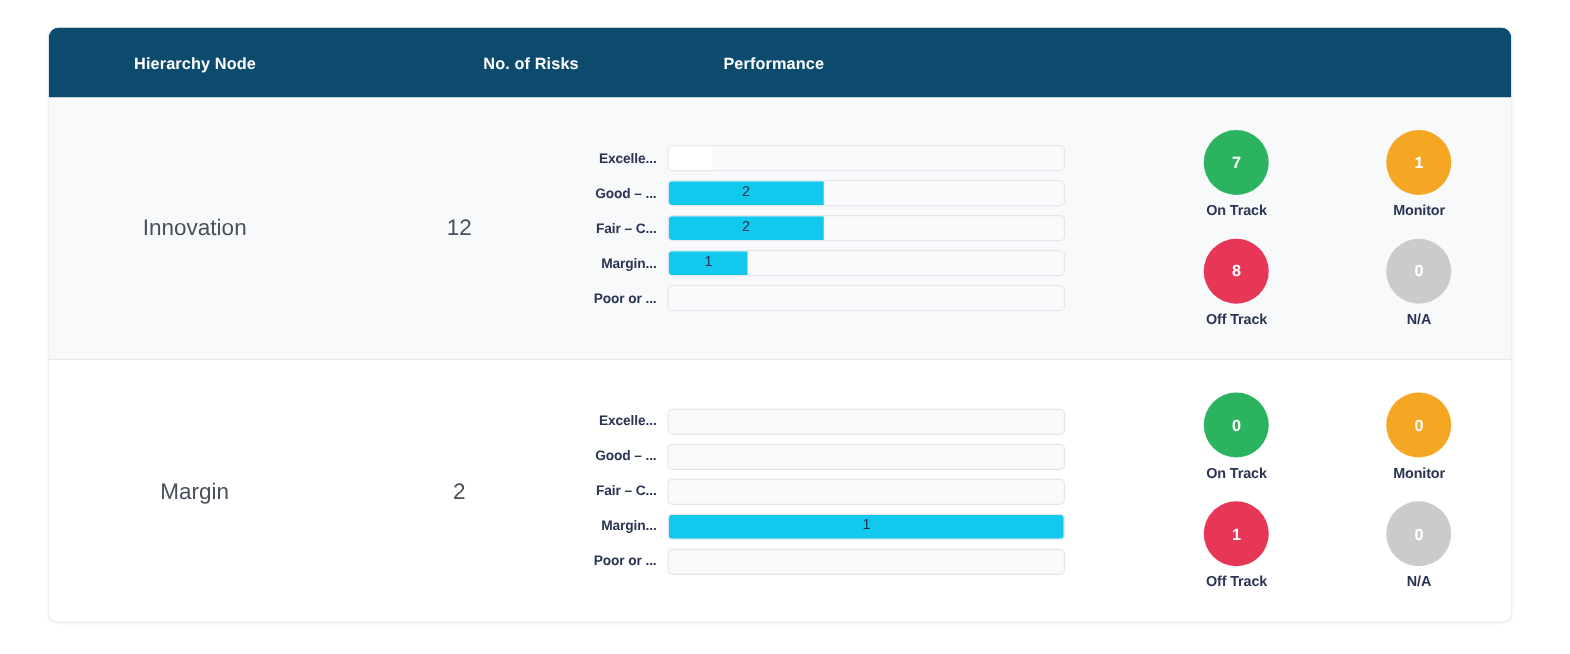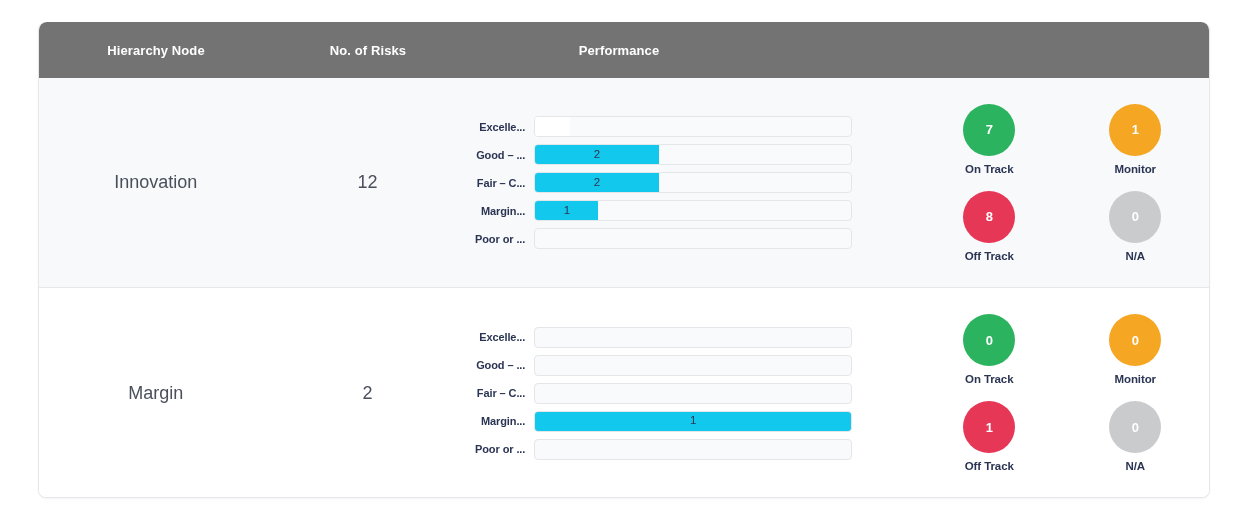--- a/index.html
+++ b/index.html
@@ -46,21 +46,21 @@
   }
   .th {
     color: #ffffff;
     font-size: 13px;
     font-weight: bold;
     letter-spacing: 0.1px;
     text-align: center;
     user-select: none;
   }
   .col-node        { width: 234px; }
-  .col-risks       { width: 190px; }
+  .col-risks       { width: 190px; text-align: right; }
   .col-controls    { width: 436px; }
   .col-performance { width: 312px; }
 
   
   .row {
     display: flex;
     align-items: center;
     height: 210px;
     border-bottom: 1px solid #e6e8ec;
   }
@@ -166,21 +166,21 @@
     white-space: nowrap;
     letter-spacing: -0.1px;
   }
 </style>
 </head>
 <body>
 
 <div class="page">
   <div class="card">
 
-    <div class="table-header" style="background: #737373;">
+    <div class="table-header" style="background: #0c4a6e;">
       <div class="th col-node" style="color: rgb(255, 255, 255);">Hierarchy Node</div>
       <div class="th col-risks" style="color: rgb(255, 255, 255);">No. of Risks</div>
       <div class="th col-performance" style="color: rgb(255, 255, 255);">Performance</div>
     </div>
 
     <div class="row alt" style="background: rgb(248, 249, 251);">
 
       <div class="cell-node col-node">Innovation</div>
 
       <div class="cell-risks col-risks">12</div>

